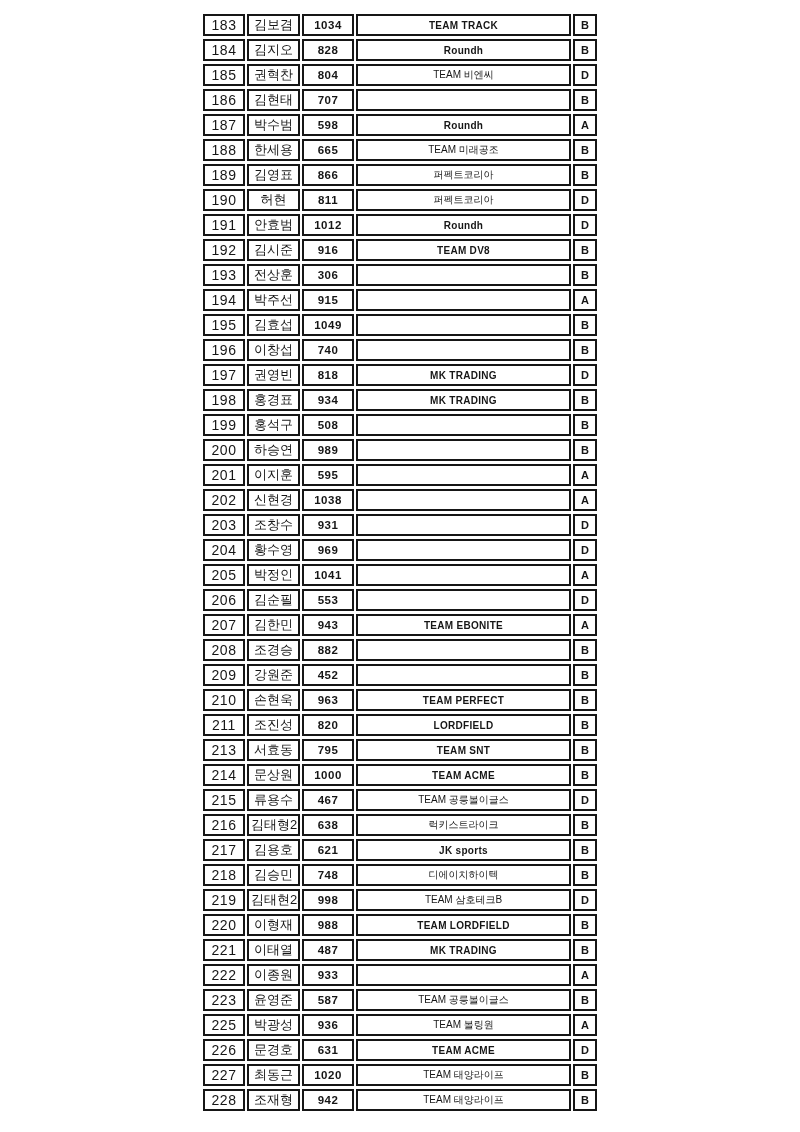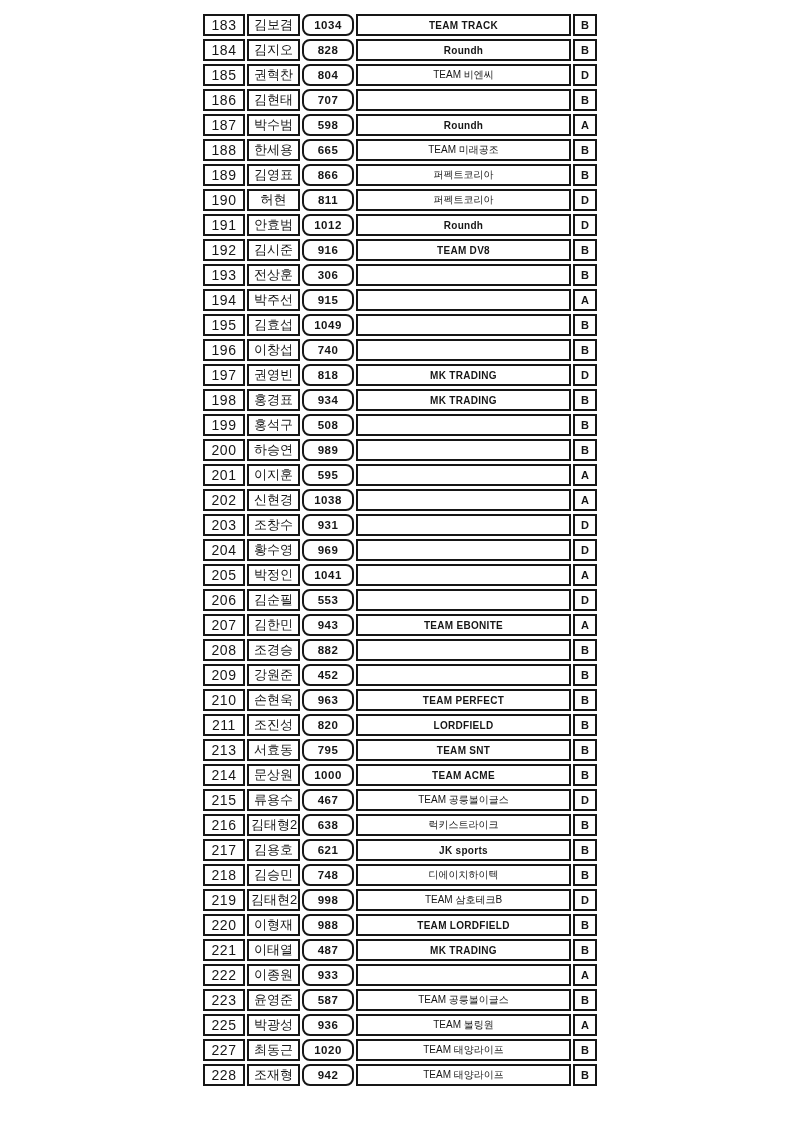--- a/index.html
+++ b/index.html
@@ -30,21 +30,21 @@
     height: 21px;
     padding: 0 2px;
     text-align: center;
     vertical-align: middle;
     white-space: nowrap;
     overflow: hidden;
     background: #ffffff;
   }
   .c-rank  { width: 42px;  font-weight: normal; font-size: 14px; letter-spacing: 0.5px; }
   .c-name  { width: 53px;  font-weight: normal; font-size: 13px; }
-  .c-no    { width: 52px;  font-weight: bold; font-size: 11.5px; letter-spacing: 0.5px; border-radius: 8px; }
+  .c-no    { width: 52px;  font-weight: bold; font-size: 11.5px; letter-spacing: 0.5px; }
   .c-team  { width: 215px; font-weight: normal; font-size: 10px; }
   .c-team.bold { font-weight: bold; letter-spacing: 0.3px; }
   .c-div   { width: 24px;  font-weight: bold; font-size: 11px; }
 </style>
 </head>
 <body>
 
 <div class="page">
   <table class="roster">
     <colgroup>
@@ -336,20 +336,27 @@
     <td class="c-div">B</td>
   </tr>
         <tr>
     <td class="c-rank">225</td>
     <td class="c-name">박광성</td>
     <td class="c-no">936</td>
     <td class="c-team">TEAM 볼링원</td>
     <td class="c-div">A</td>
   </tr>
         <tr>
+    <td class="c-rank">226</td>
+    <td class="c-name">문경호</td>
+    <td class="c-no">631</td>
+    <td class="c-team bold">TEAM ACME</td>
+    <td class="c-div">D</td>
+  </tr>
+        <tr>
     <td class="c-rank">227</td>
     <td class="c-name">최동근</td>
     <td class="c-no">1020</td>
     <td class="c-team">TEAM 태양라이프</td>
     <td class="c-div">B</td>
   </tr>
         <tr>
     <td class="c-rank">228</td>
     <td class="c-name">조재형</td>
     <td class="c-no">942</td>

